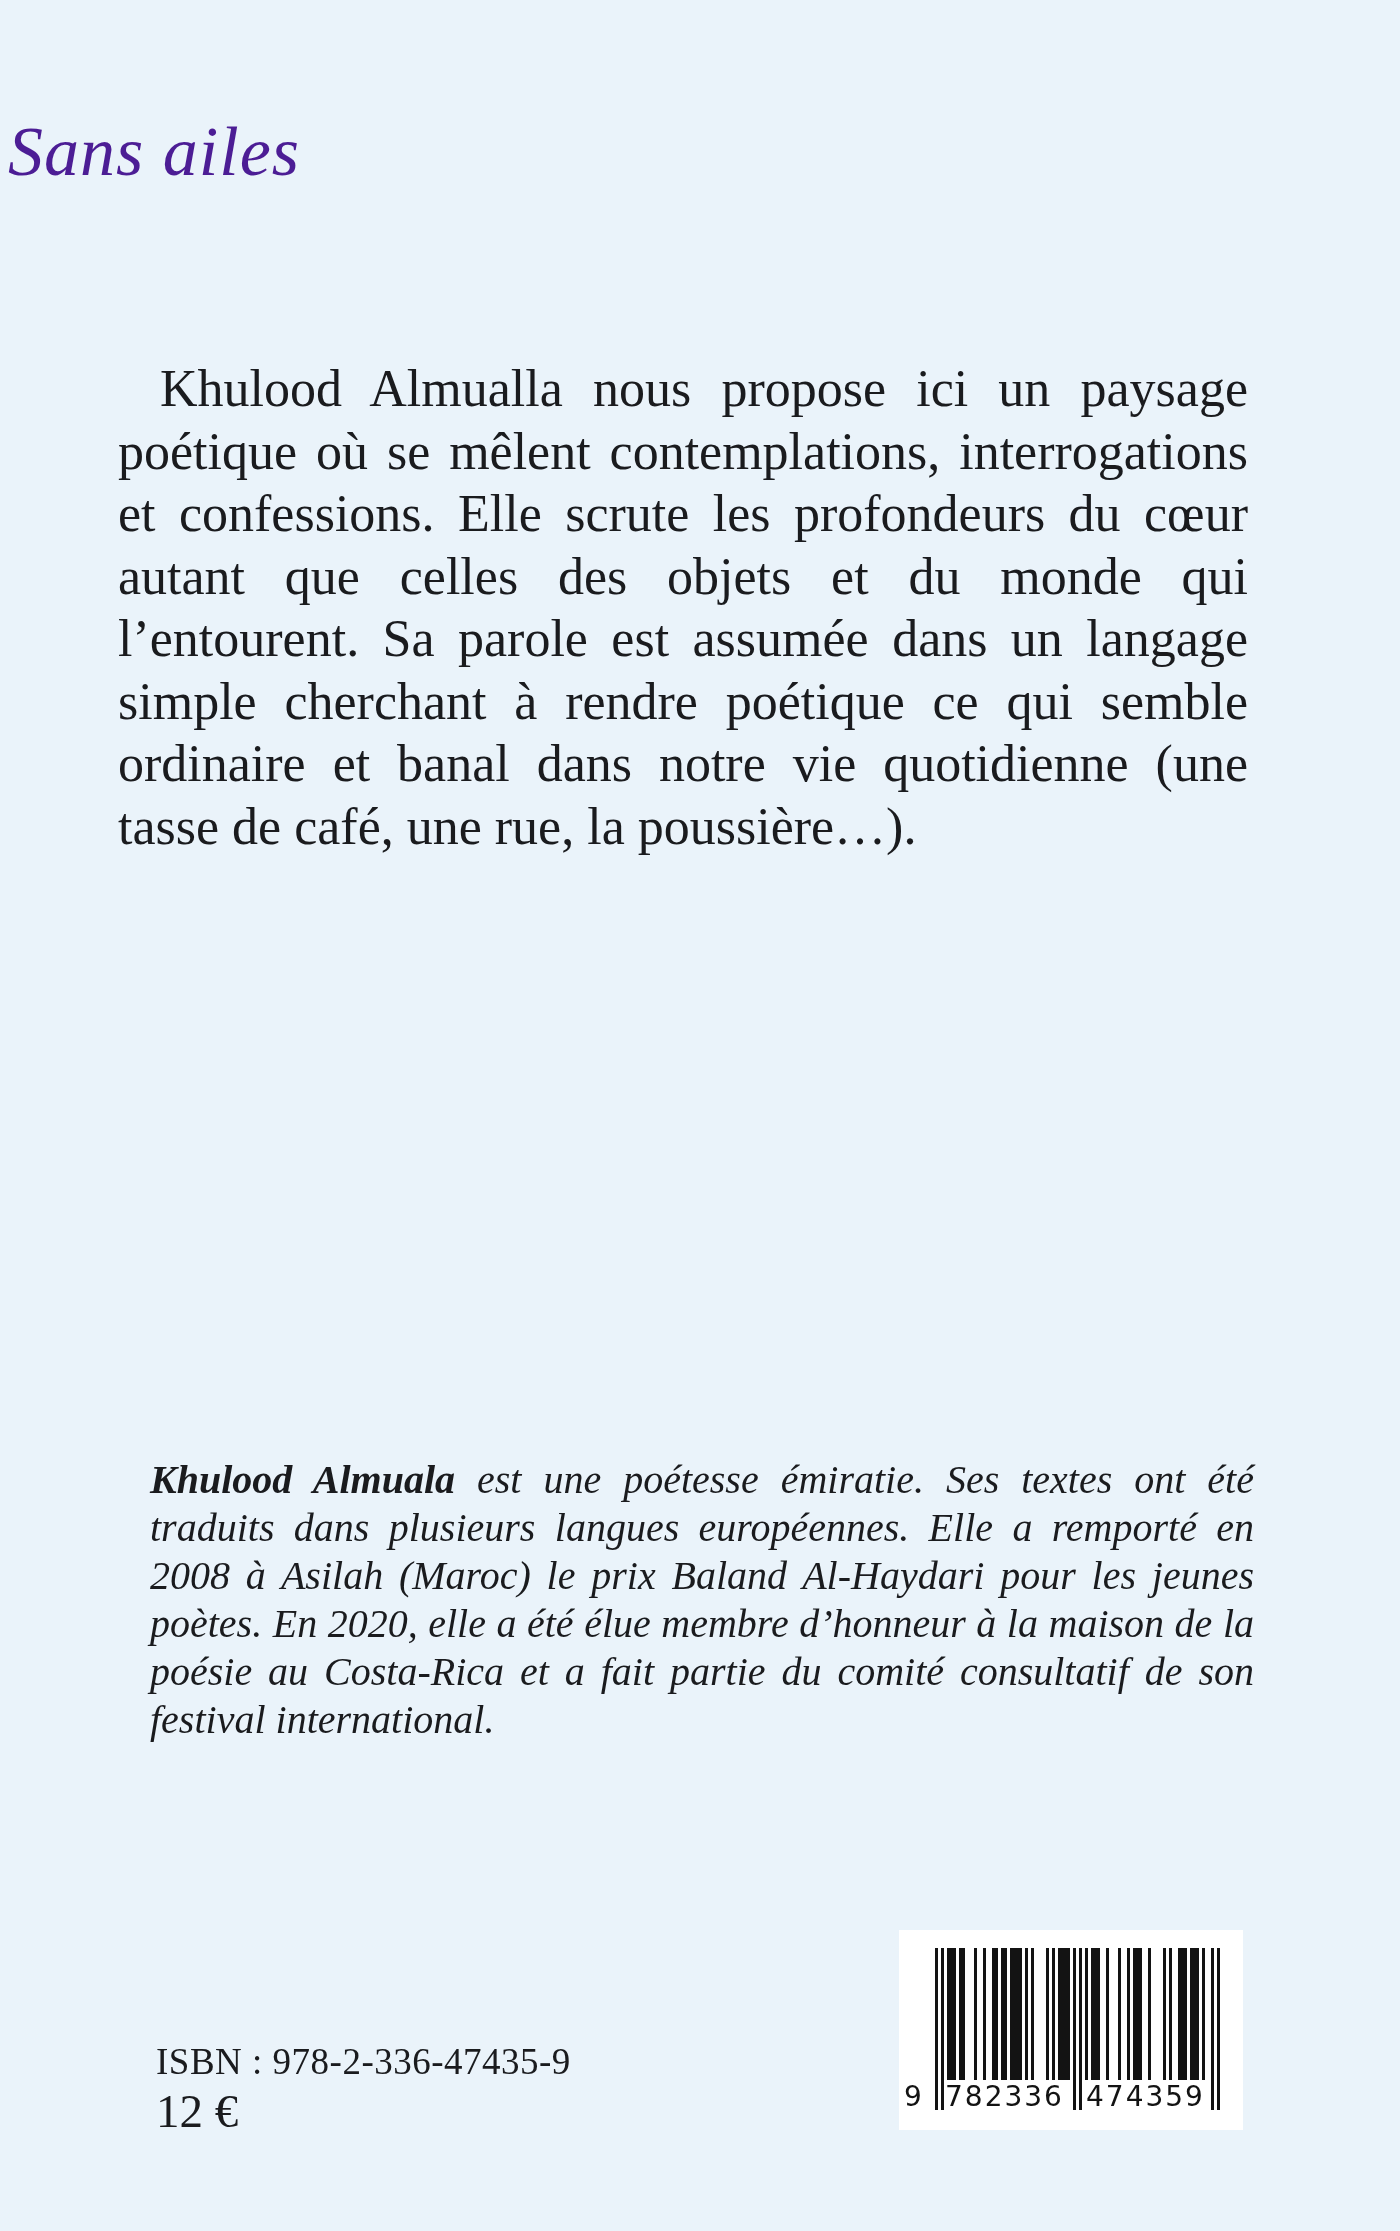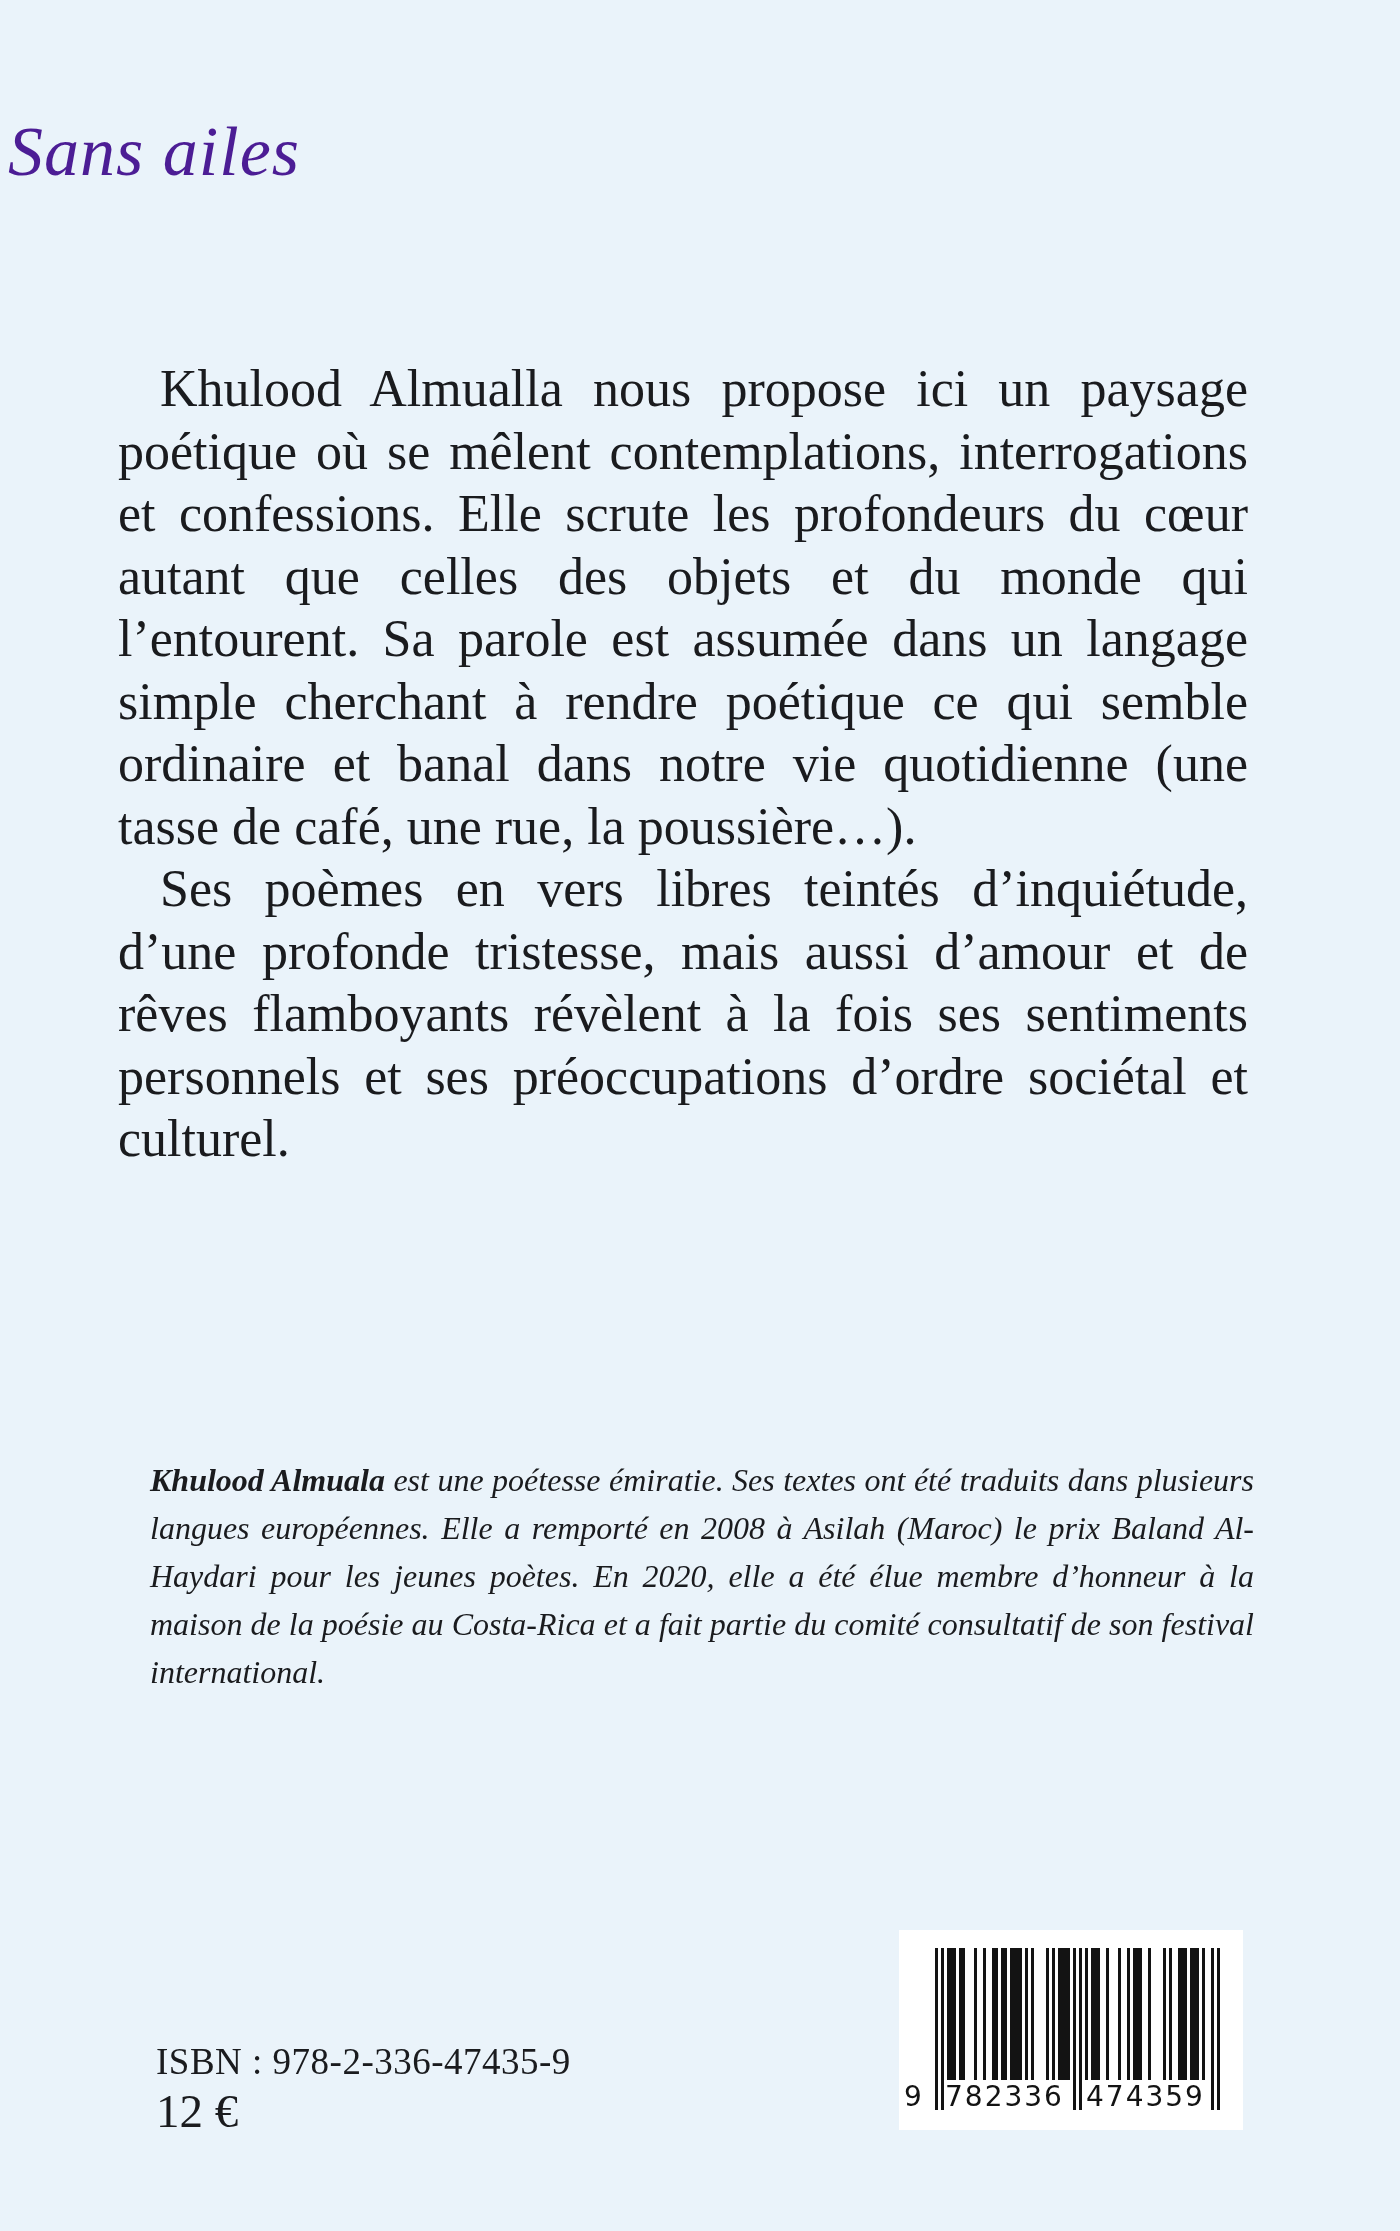--- a/index.html
+++ b/index.html
@@ -42,21 +42,21 @@
   }
   .synopsis p {
     margin: 0;
     text-indent: 42px;
   }
   .bio {
     position: absolute;
     left: 150px;
     top: 1456px;
     width: 1104px;
-    font-size: 32px;
+    font-size: 40px;
     line-height: 48px;
     font-style: italic;
     color: #1A1B1E;
     text-align: justify;
   }
   .bio .bio-lead { font-weight: bold; }
   .isbn {
     position: absolute;
     left: 156px;
     top: 2040px;
@@ -104,21 +104,20 @@
 </style>
 </head>
 <body>
 
 <div class="page">
 
   <h1 class="title">Sans ailes</h1>
 
   <div class="synopsis">
     <p>Khulood Almualla nous propose ici un paysage poétique où se mêlent contemplations, interrogations et confessions. Elle scrute les profondeurs du cœur autant que celles des objets et du monde qui l’entourent. Sa parole est assumée dans un langage simple cherchant à rendre poétique ce qui semble ordinaire et banal dans notre vie quotidienne (une tasse de café, une rue, la poussière…).</p>
-    <p>Ses poèmes en vers libres teintés d’inquiétude, d’une profonde tristesse, mais aussi d’amour et de rêves flamboyants révèlent à la fois ses sentiments personnels et ses préoccupations d’ordre sociétal et culturel.</p>
   </div>
 
   <div class="bio"><span class="bio-lead">Khulood Almuala</span><span> est une poétesse émiratie. Ses textes ont été traduits dans plusieurs langues européennes. Elle a remporté en 2008 à Asilah (Maroc) le prix Baland Al-Haydari pour les jeunes poètes. En 2020, elle a été élue membre d’honneur à la maison de la poésie au Costa-Rica et a fait partie du comité consultatif de son festival international.</span></div>
 
   <div class="barcode-box">
     <div class="bars" id="barcode-bars">
         <div class="bar-module on guard"></div>
         <div class="bar-module guard"></div>
         <div class="bar-module on guard"></div>
         <div class="bar-module"></div>

